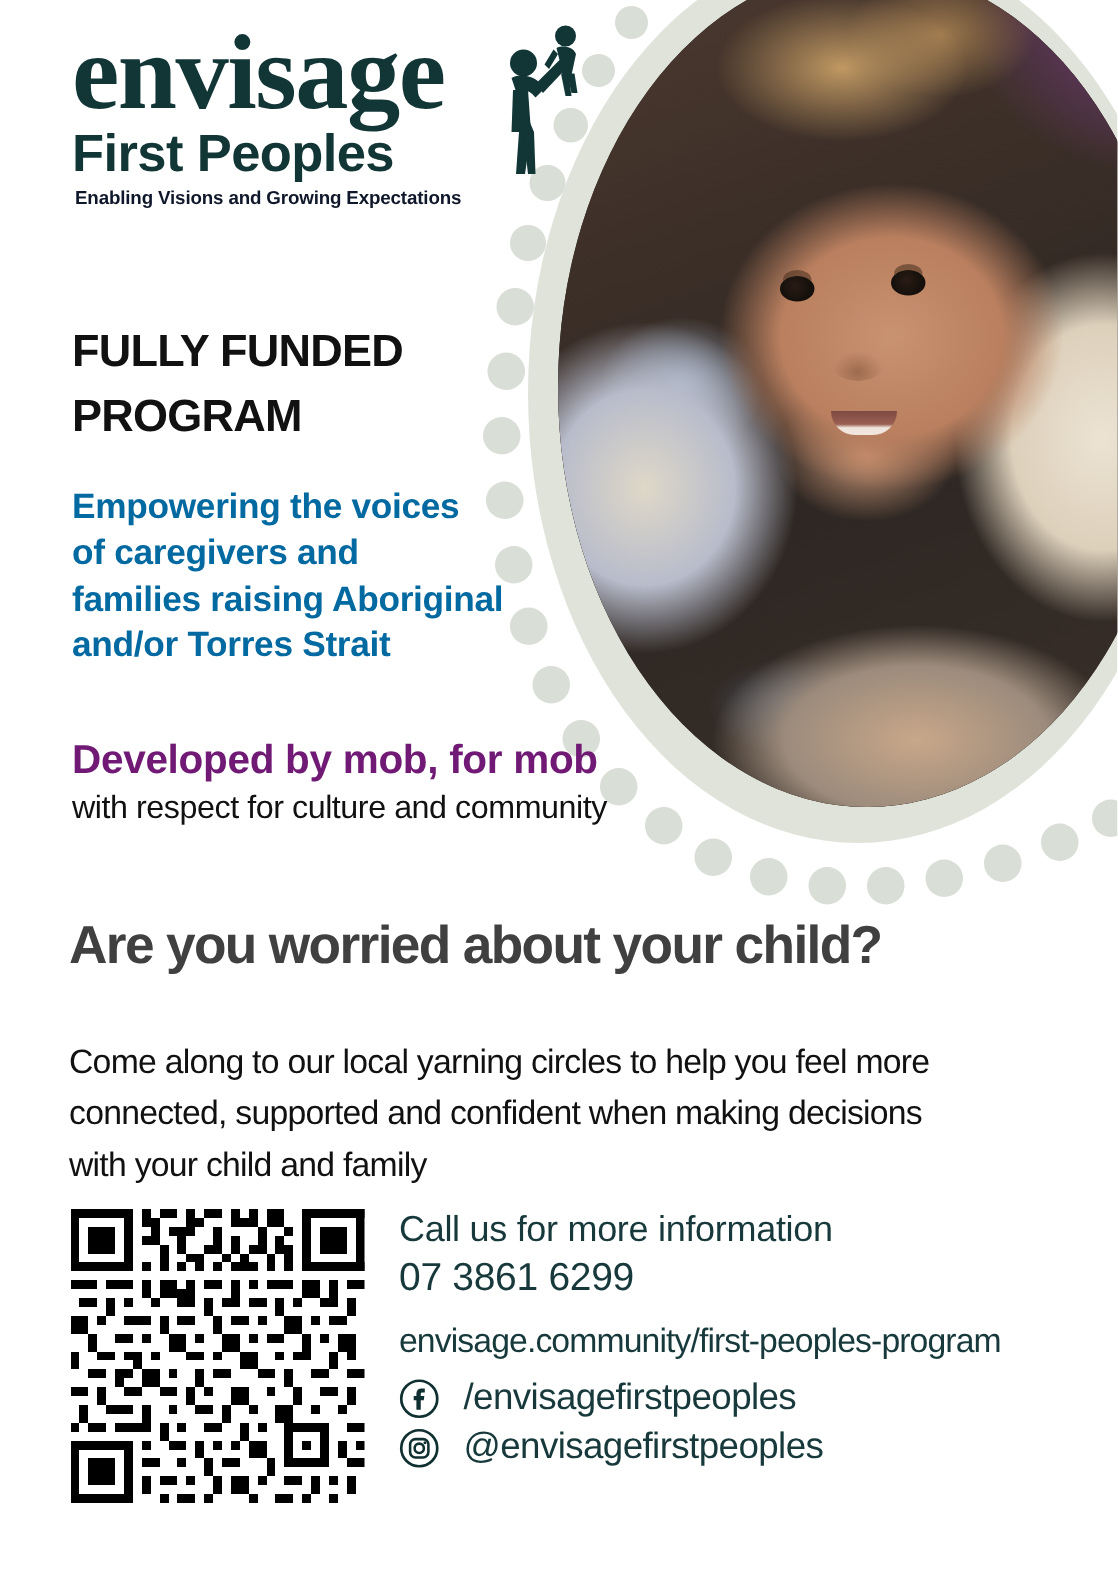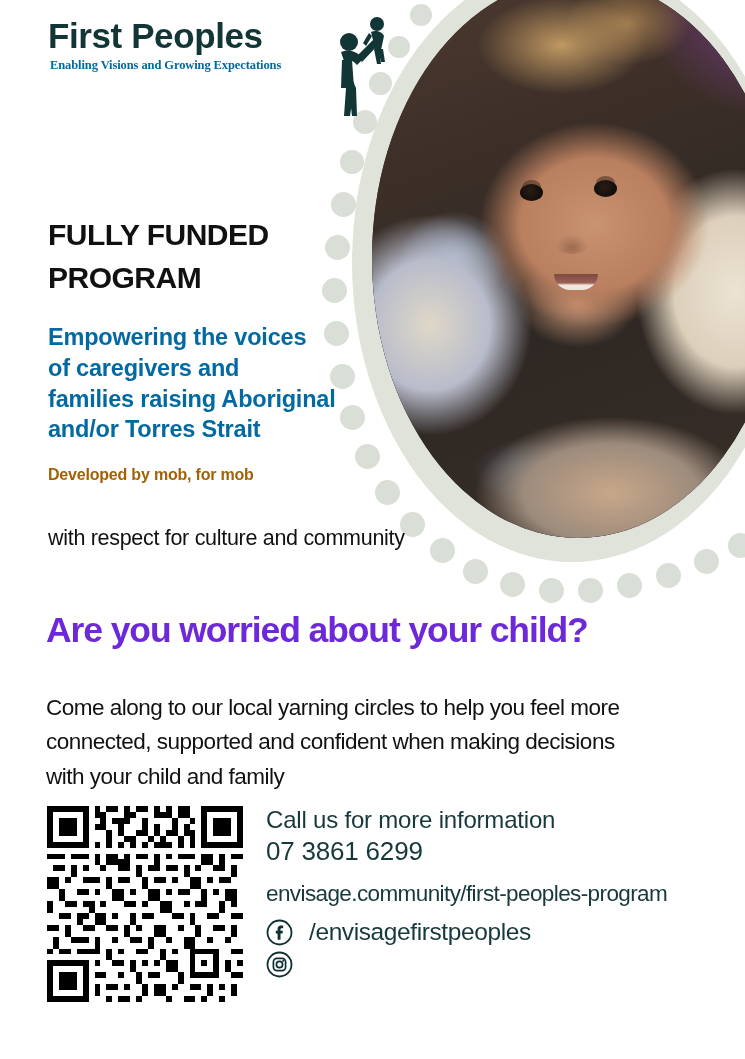--- a/index.html
+++ b/index.html
@@ -126,25 +126,25 @@
   .logo-sub {
     font-family: "Liberation Sans", sans-serif;
     font-weight: bold;
     font-size: 35px;
     line-height: 1;
     color: #123536;
     margin: 2px 0 0 0;
     letter-spacing: -0.4px;
   }
   .logo-tag {
-    font-family: Liberation Serif, serif;
+    font-family: Liberation Sans, sans-serif;
     font-weight: bold;
     font-size: 12.5px;
     line-height: 1;
-    color: #0369a1;
+    color: #0f172a;
     margin: 6px 0 0 2px;
     letter-spacing: -0.1px;
   }
   .logo-mark {
     position: absolute;
     left: 281px;
     top: -4px;
   }
 
   
@@ -170,24 +170,24 @@
     font-size: 23.5px;
     line-height: 1.31;
     color: #0369a1;
     letter-spacing: -0.2px;
     font-weight: bold;
   }
 
   .developed {
     position: absolute;
     left: 48px;
-    top: 466px;
+    top: 491px;
     font-weight: bold;
-    font-size: 16px;
-    color: #a16207;
+    font-size: 27px;
+    color: #701a75;
     letter-spacing: -0.2px;
   }
 
   .safespace {
     position: absolute;
     left: 48px;
     top: 524px;
     width: 440px;
     font-size: 21.5px;
     line-height: 1.34;
@@ -195,21 +195,21 @@
     letter-spacing: -0.3px;
   }
 
   .question {
     position: absolute;
     left: 46px;
     top: 611px;
     font-weight: bold;
     font-size: 35.5px;
     line-height: 1.1;
-    color: #6d28d9;
+    color: #404040;
     letter-spacing: -1.1px;
   }
 
   .body-copy {
     position: absolute;
     left: 46px;
     top: 691px;
     width: 650px;
     font-size: 22.5px;
     line-height: 1.53;
@@ -301,20 +301,21 @@
     <div class="photo-circle">
       <div class="photo-inner"></div>
       <div class="nose"></div>
       <div class="eye left"></div>
       <div class="eye right"></div>
       <div class="mouth"></div>
     </div>
   </div>
 
   <div class="logo">
+    <div class="logo-word">envisage</div>
     <div class="logo-sub">First Peoples</div>
     <div class="logo-tag">Enabling Visions and Growing Expectations</div>
 
     <span class="logo-mark">
       <svg width="60" height="110" viewBox="0 0 60 110" xmlns="http://www.w3.org/2000/svg">
         <g fill="#123536">
 
           <circle cx="20" cy="30" r="9"></circle>
 
           <path d="M12 40 C20 36, 30 40, 34 47 L28 53 C24 48, 19 47, 15 49 Z"></path>
@@ -602,17 +603,18 @@
 
       <div class="social-row second">
         <span class="social-icon">
           <svg width="27" height="27" viewBox="0 0 27 27" xmlns="http://www.w3.org/2000/svg">
             <circle cx="13.5" cy="13.5" r="12" fill="none" stroke="#0f2f31" stroke-width="1.8"></circle>
             <rect x="7.4" y="7.4" width="12.2" height="12.2" rx="3.6" ry="3.6" fill="none" stroke="#0f2f31" stroke-width="1.7"></rect>
             <circle cx="13.5" cy="13.5" r="3.1" fill="none" stroke="#0f2f31" stroke-width="1.7"></circle>
             <circle cx="17.3" cy="9.8" r="1.0" fill="#0f2f31"></circle>
           </svg>
         </span>
+        <span class="social-label">@envisagefirstpeoples</span>
       </div>
     </div>
 
   </div>
 </div>
 
 </body></html>

